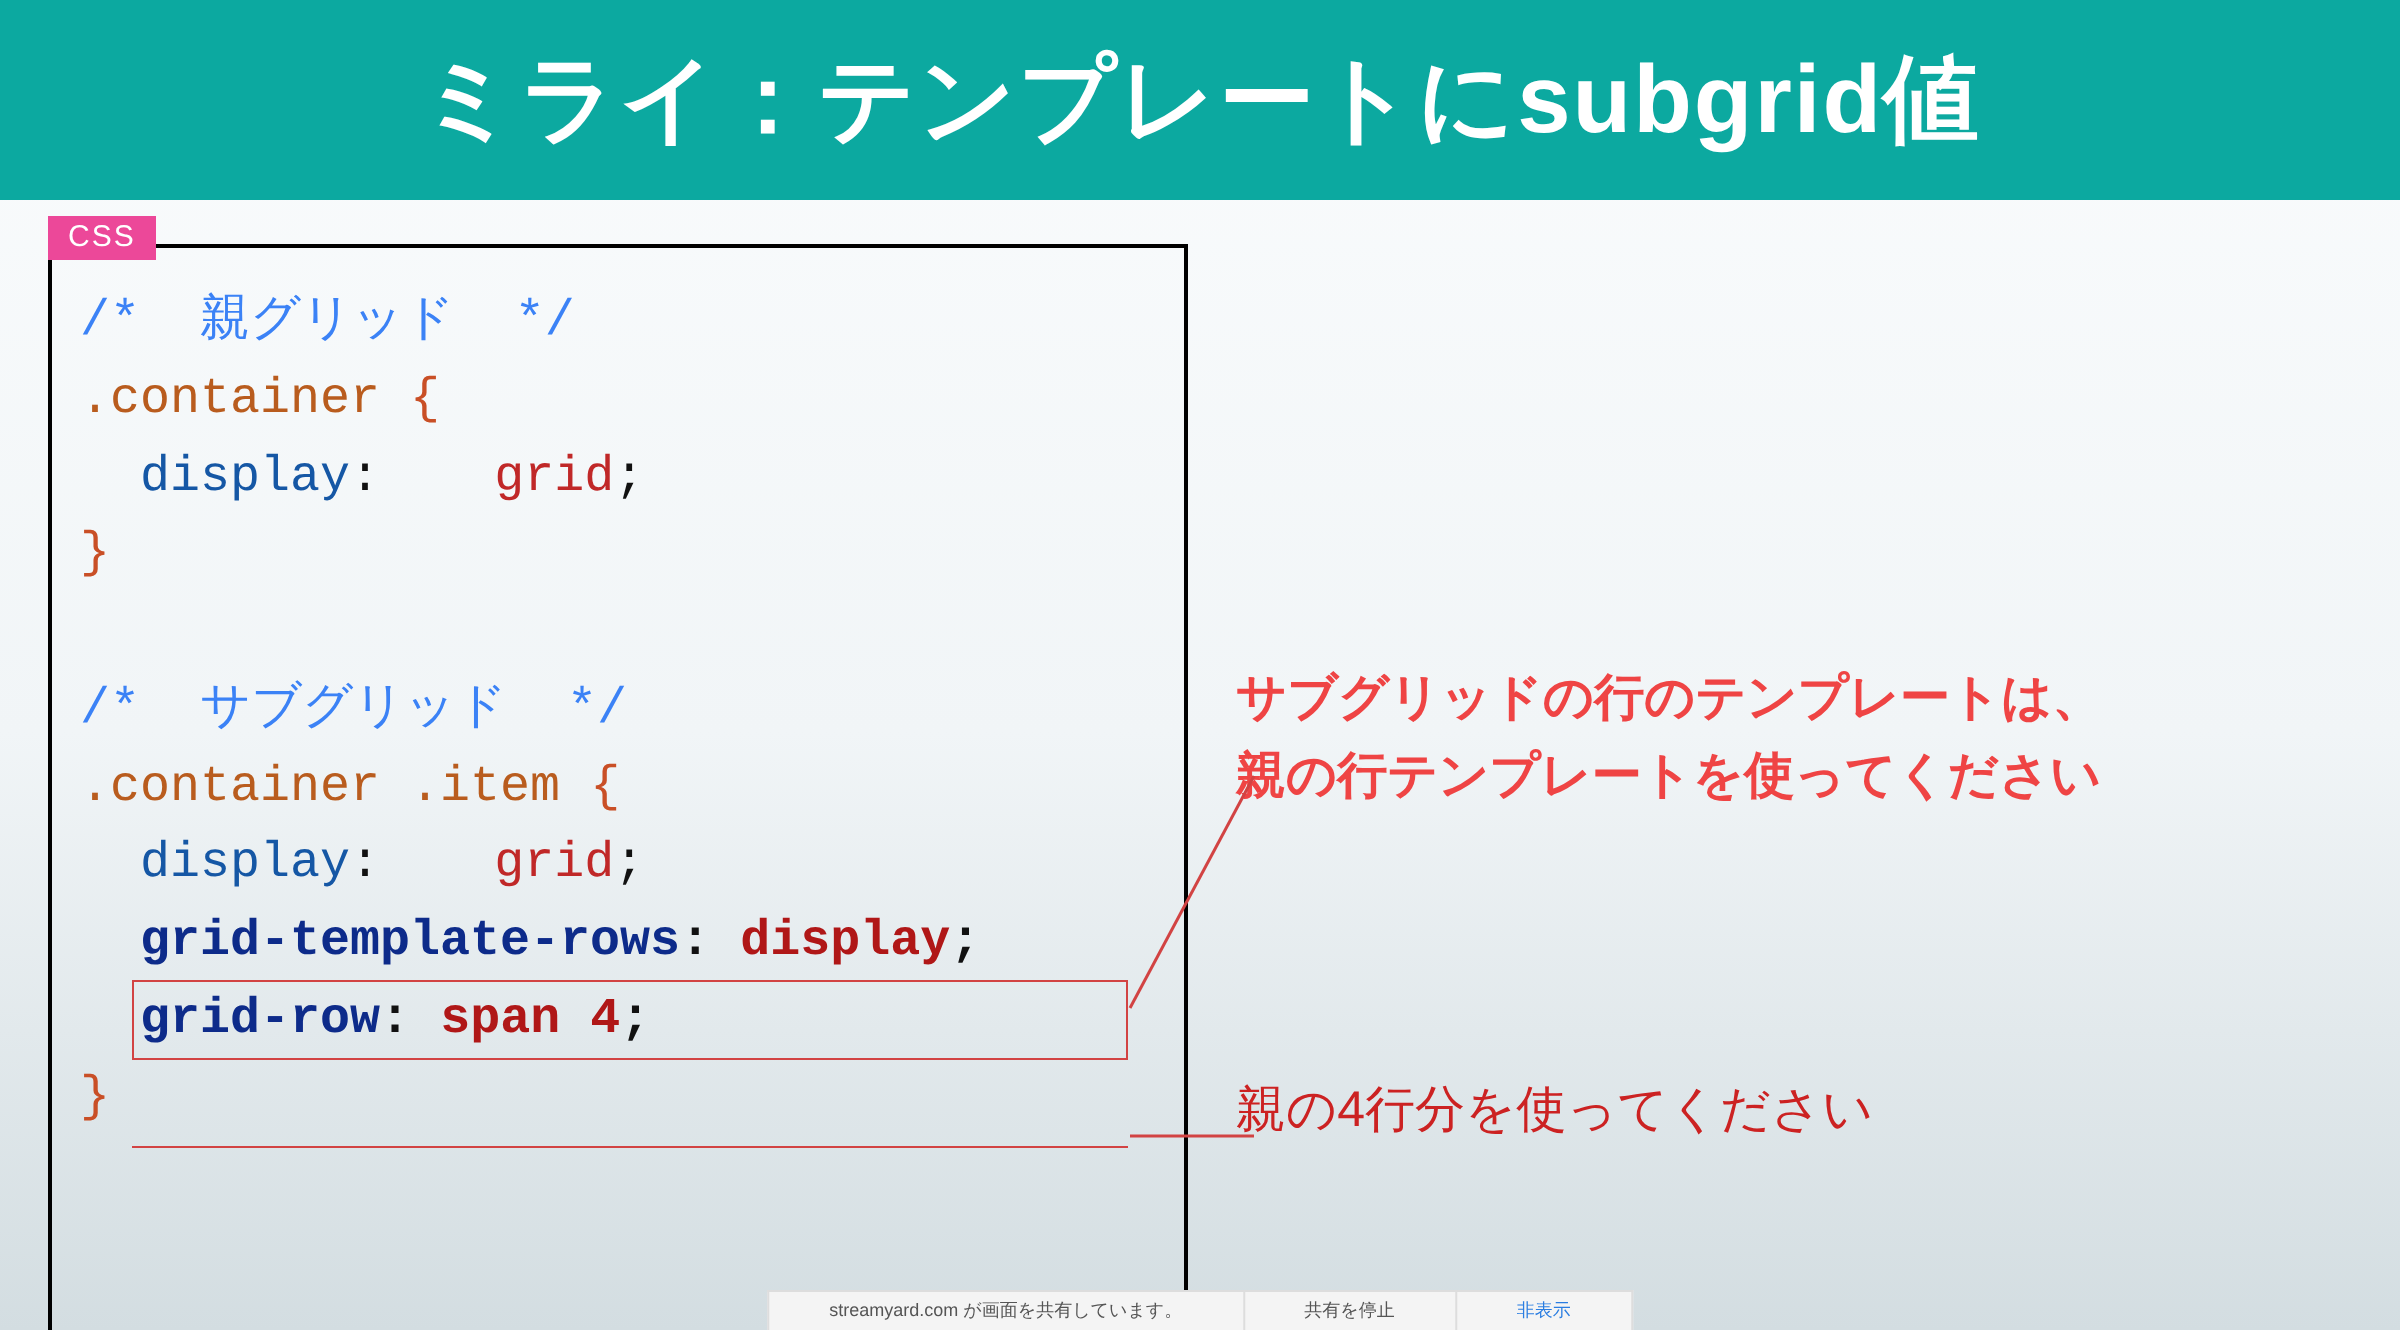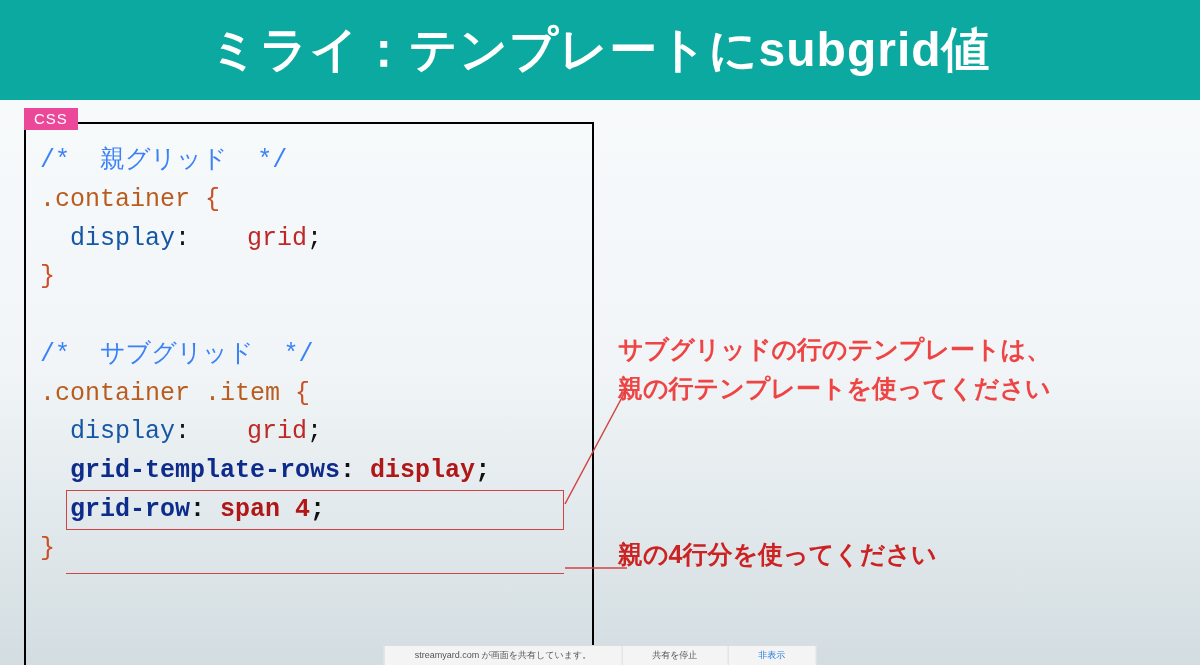--- a/index.html
+++ b/index.html
@@ -96,21 +96,21 @@
     font-size: 25px;
     font-weight: 700;
     line-height: 1.55;
   }
   .anno-2 {
     position: absolute;
     top: 438px;
     left: 0;
     color: #c22;
     font-size: 25px;
-    font-weight: 700;
+    font-weight: 400;
   }
   svg.connectors {
     position: absolute;
     left: 0;
     top: 0;
     width: 1200px;
     height: 665px;
     pointer-events: none;
   }
   .bottom-bar {

